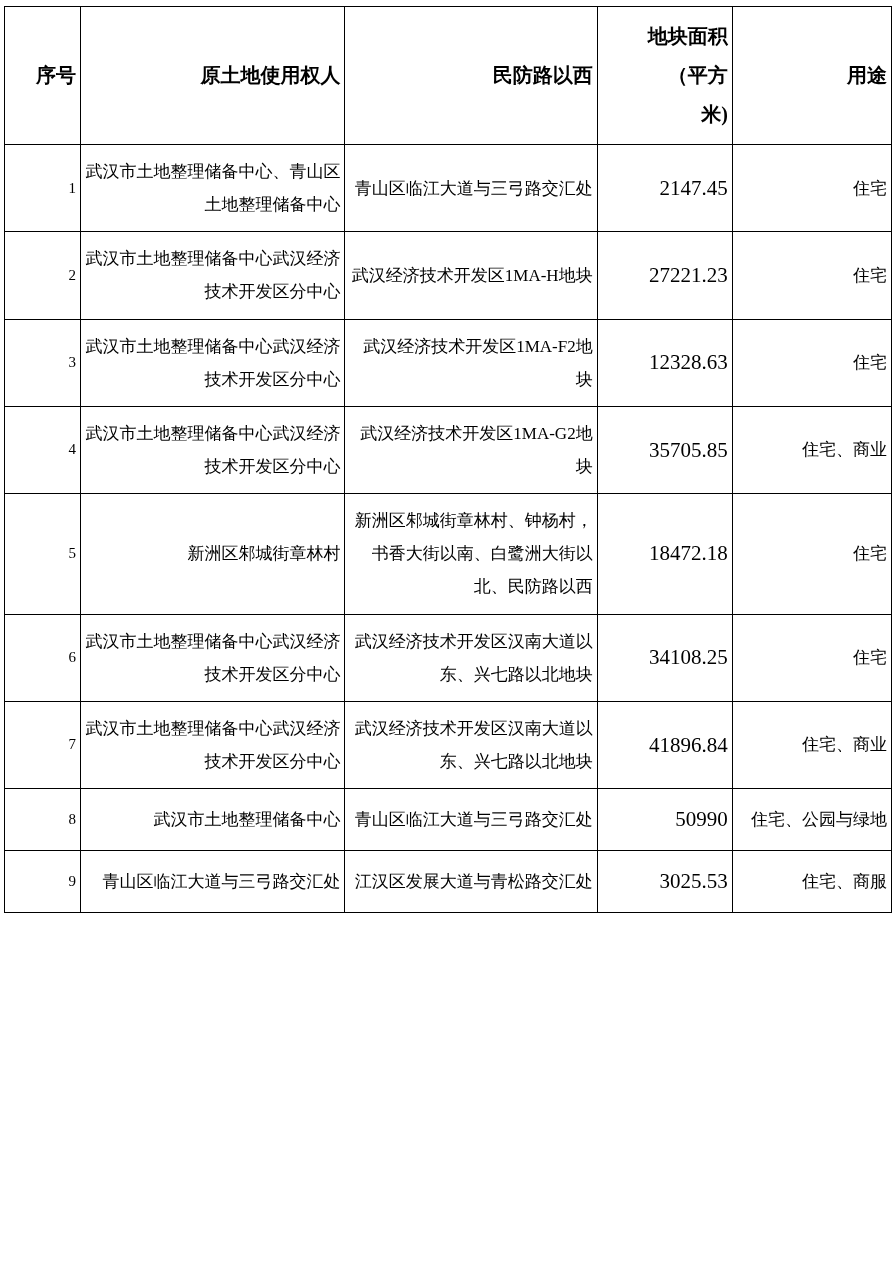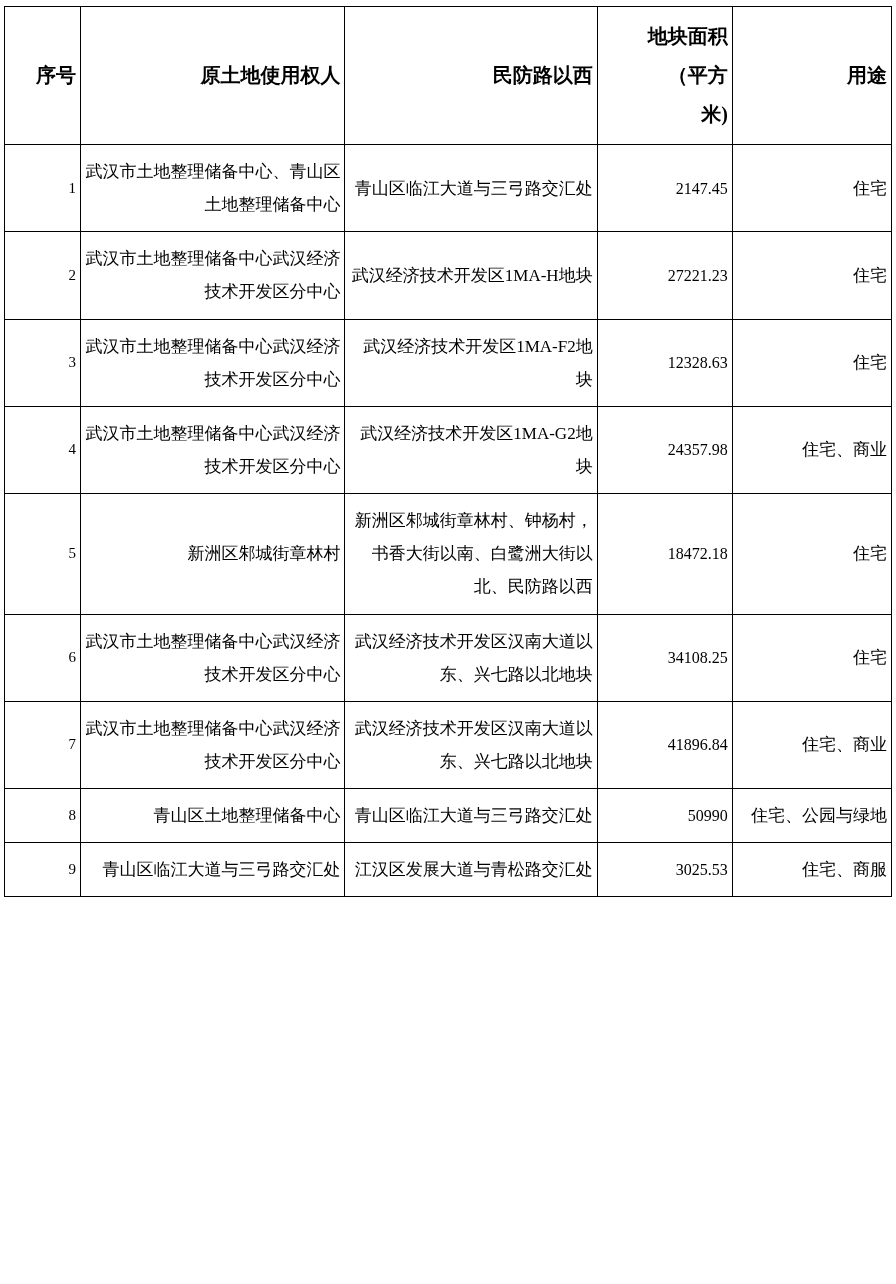--- a/index.html
+++ b/index.html
@@ -40,21 +40,21 @@
     padding-bottom: 14px;
   }
   tbody td {
     font-size: 17px;
     font-weight: normal;
   }
   td.col-idx {
     font-size: 15px;
   }
   td.col-area {
-    font-size: 16px;
+    font-size: 21px;
   }
   
   col.c0 { width: 76px; }
   col.c1 { width: 264px; }
   col.c2 { width: 252px; }
   col.c3 { width: 135px; }
   col.c4 { width: 159px; }
   .hdr-area-inner {
     display: block;
   }
@@ -103,21 +103,21 @@
         <td class="col-idx">3</td>
         <td>武汉市土地整理储备中心武汉经济技术开发区分中心</td>
         <td>武汉经济技术开发区1MA-F2地块</td>
         <td class="col-area">12328.63</td>
         <td>住宅</td>
       </tr>
       <tr>
         <td class="col-idx">4</td>
         <td>武汉市土地整理储备中心武汉经济技术开发区分中心</td>
         <td>武汉经济技术开发区1MA-G2地块</td>
-        <td class="col-area">24357.98</td>
+        <td class="col-area">35705.85</td>
         <td>住宅、商业</td>
       </tr>
       <tr>
         <td class="col-idx">5</td>
         <td>新洲区邾城街章林村</td>
         <td>新洲区邾城街章林村、钟杨村，书香大街以南、白鹭洲大街以北、民防路以西</td>
         <td class="col-area">18472.18</td>
         <td>住宅</td>
       </tr>
       <tr>
@@ -129,21 +129,21 @@
       </tr>
       <tr>
         <td class="col-idx">7</td>
         <td>武汉市土地整理储备中心武汉经济技术开发区分中心</td>
         <td>武汉经济技术开发区汉南大道以东、兴七路以北地块</td>
         <td class="col-area">41896.84</td>
         <td>住宅、商业</td>
       </tr>
       <tr>
         <td class="col-idx">8</td>
-        <td>青山区土地整理储备中心</td>
+        <td>武汉市土地整理储备中心</td>
         <td>青山区临江大道与三弓路交汇处</td>
         <td class="col-area">50990</td>
         <td>住宅、公园与绿地</td>
       </tr>
       <tr>
         <td class="col-idx">9</td>
         <td>青山区临江大道与三弓路交汇处</td>
         <td>江汉区发展大道与青松路交汇处</td>
         <td class="col-area">3025.53</td>
         <td>住宅、商服</td>

